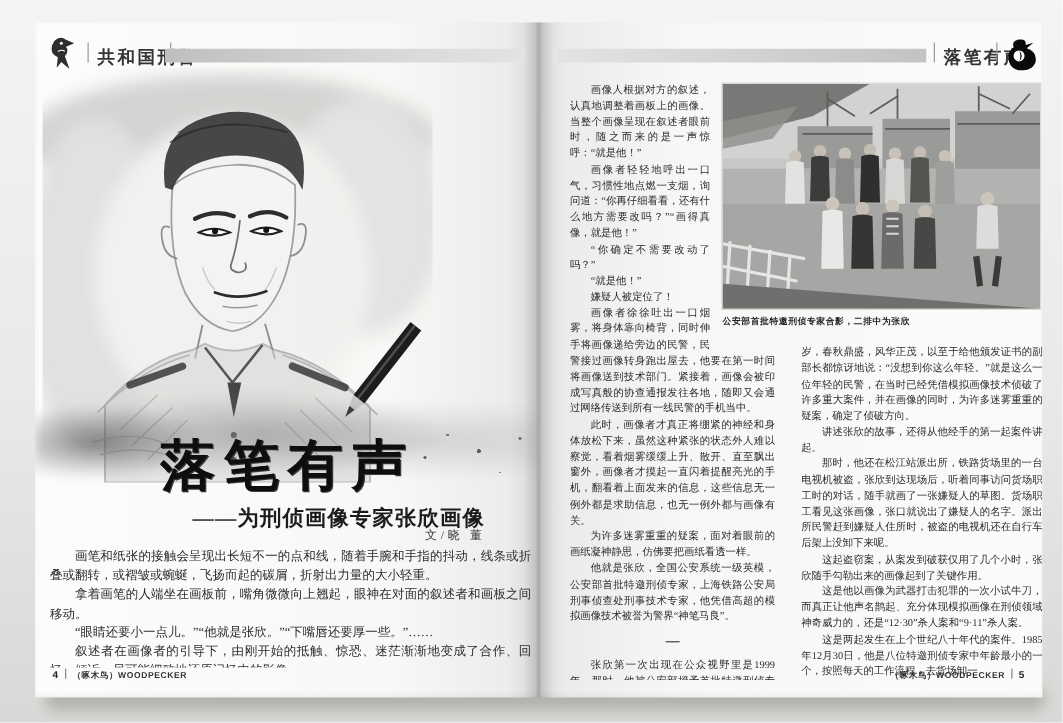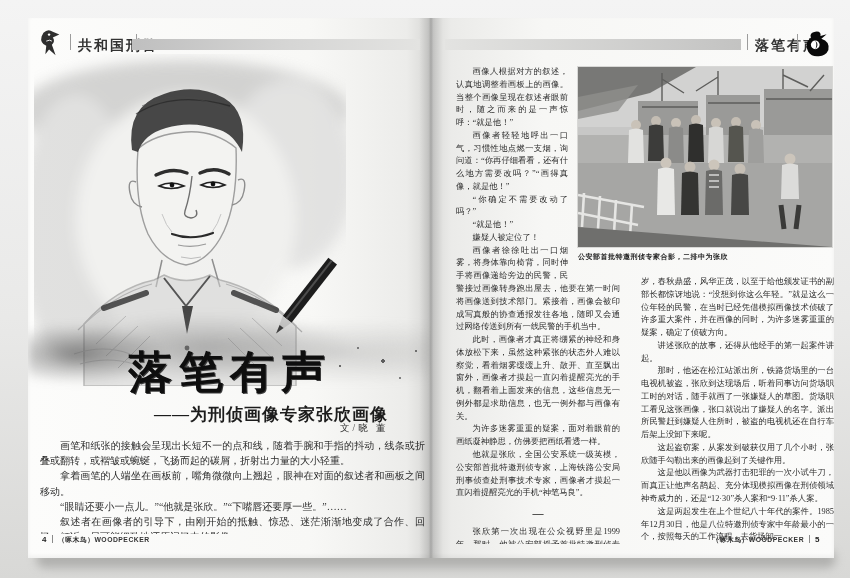--- a/index.html
+++ b/index.html
@@ -301,21 +301,21 @@
     <div class="col col1">
       <div class="photo-notch"></div>
       <p>画像人根据对方的叙述，认真地调整着画板上的画像。当整个画像呈现在叙述者眼前时，随之而来的是一声惊呼：“就是他！”</p>
       <p>画像者轻轻地呼出一口气，习惯性地点燃一支烟，询问道：“你再仔细看看，还有什么地方需要改吗？”“画得真像，就是他！”</p>
       <p>“你确定不需要改动了吗？”</p>
       <p>“就是他！”</p>
       <p>嫌疑人被定位了！</p>
       <p>画像者徐徐吐出一口烟雾，将身体靠向椅背，同时伸手将画像递给旁边的民警，民警接过画像转身跑出屋去，他要在第一时间将画像送到技术部门。紧接着，画像会被印成写真般的协查通报发往各地，随即又会通过网络传送到所有一线民警的手机当中。</p>
       <p>此时，画像者才真正将绷紧的神经和身体放松下来，虽然这种紧张的状态外人难以察觉，看着烟雾缓缓上升、散开、直至飘出窗外，画像者才摸起一直闪着提醒亮光的手机，翻看着上面发来的信息，这些信息无一例外都是求助信息，也无一例外都与画像有关。</p>
       <p>为许多迷雾重重的疑案，面对着眼前的画纸凝神静思，仿佛要把画纸看透一样。</p>
-      <p>他就是张欣，全国公安系统一级英模，公安部首批特邀刑侦专家，上海铁路公安局刑事侦查处刑事技术专家，画像者才摸起一直闪着提醒亮光的手机“神笔马良”。</p>
+      <p>他就是张欣，全国公安系统一级英模，公安部首批特邀刑侦专家，上海铁路公安局刑事侦查处刑事技术专家，他凭借高超的模拟画像技术被誉为警界“神笔马良”。</p>
       <div class="divider">—</div>
       <p>张欣第一次出现在公众视野里是1999年。那时，他被公安部授予首批特邀刑侦专家，他是八位特邀刑侦专家中年龄最小的一个，三十八</p>
     </div>
 
     <div class="col col2">
       <p class="noindent">岁，春秋鼎盛，风华正茂，以至于给他颁发证书的副部长都惊讶地说：“没想到你这么年轻。”就是这么一位年轻的民警，在当时已经凭借模拟画像技术侦破了许多重大案件，并在画像的同时，为许多迷雾重重的疑案，确定了侦破方向。</p>
       <p>讲述张欣的故事，还得从他经手的第一起案件讲起。</p>
       <p>那时，他还在松江站派出所，铁路货场里的一台电视机被盗，张欣到达现场后，听着同事访问货场职工时的对话，随手就画了一张嫌疑人的草图。货场职工看见这张画像，张口就说出了嫌疑人的名字。派出所民警赶到嫌疑人住所时，被盗的电视机还在自行车后架上没卸下来呢。</p>
       <p>这起盗窃案，从案发到破获仅用了几个小时，张欣随手勾勒出来的画像起到了关键作用。</p>
       <p>这是他以画像为武器打击犯罪的一次小试牛刀，而真正让他声名鹊起、充分体现模拟画像在刑侦领域神奇威力的，还是“12·30”杀人案和“9·11”杀人案。</p>

